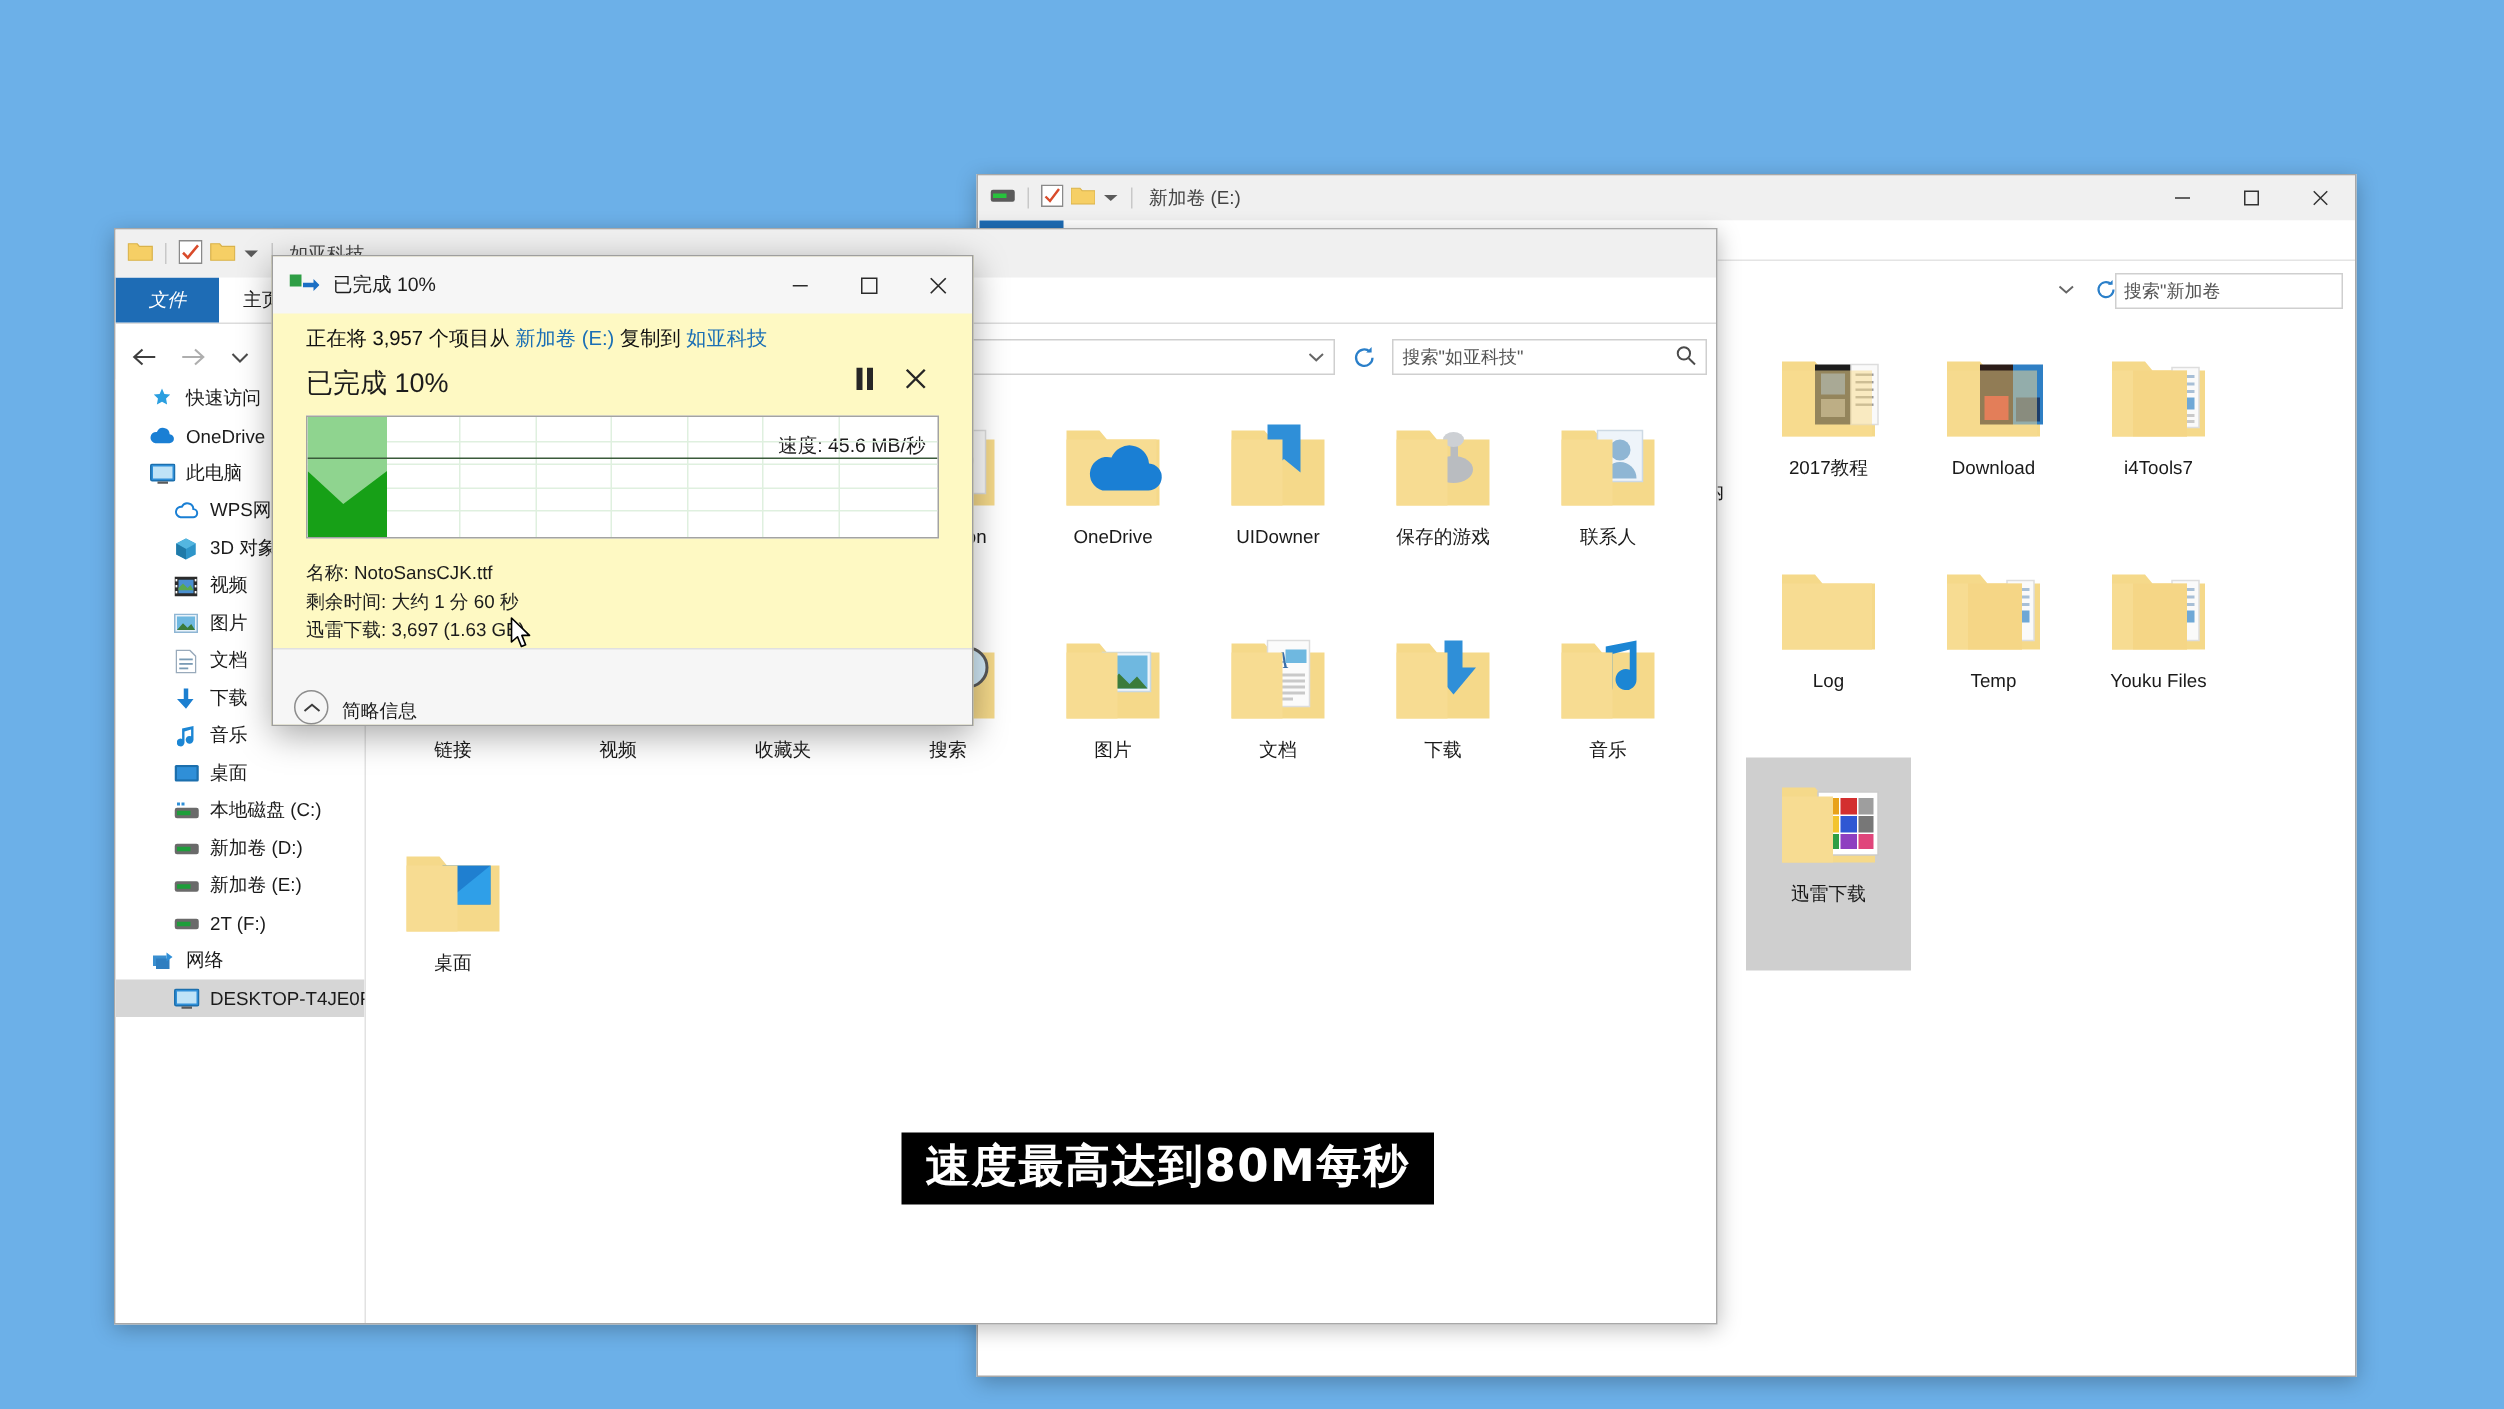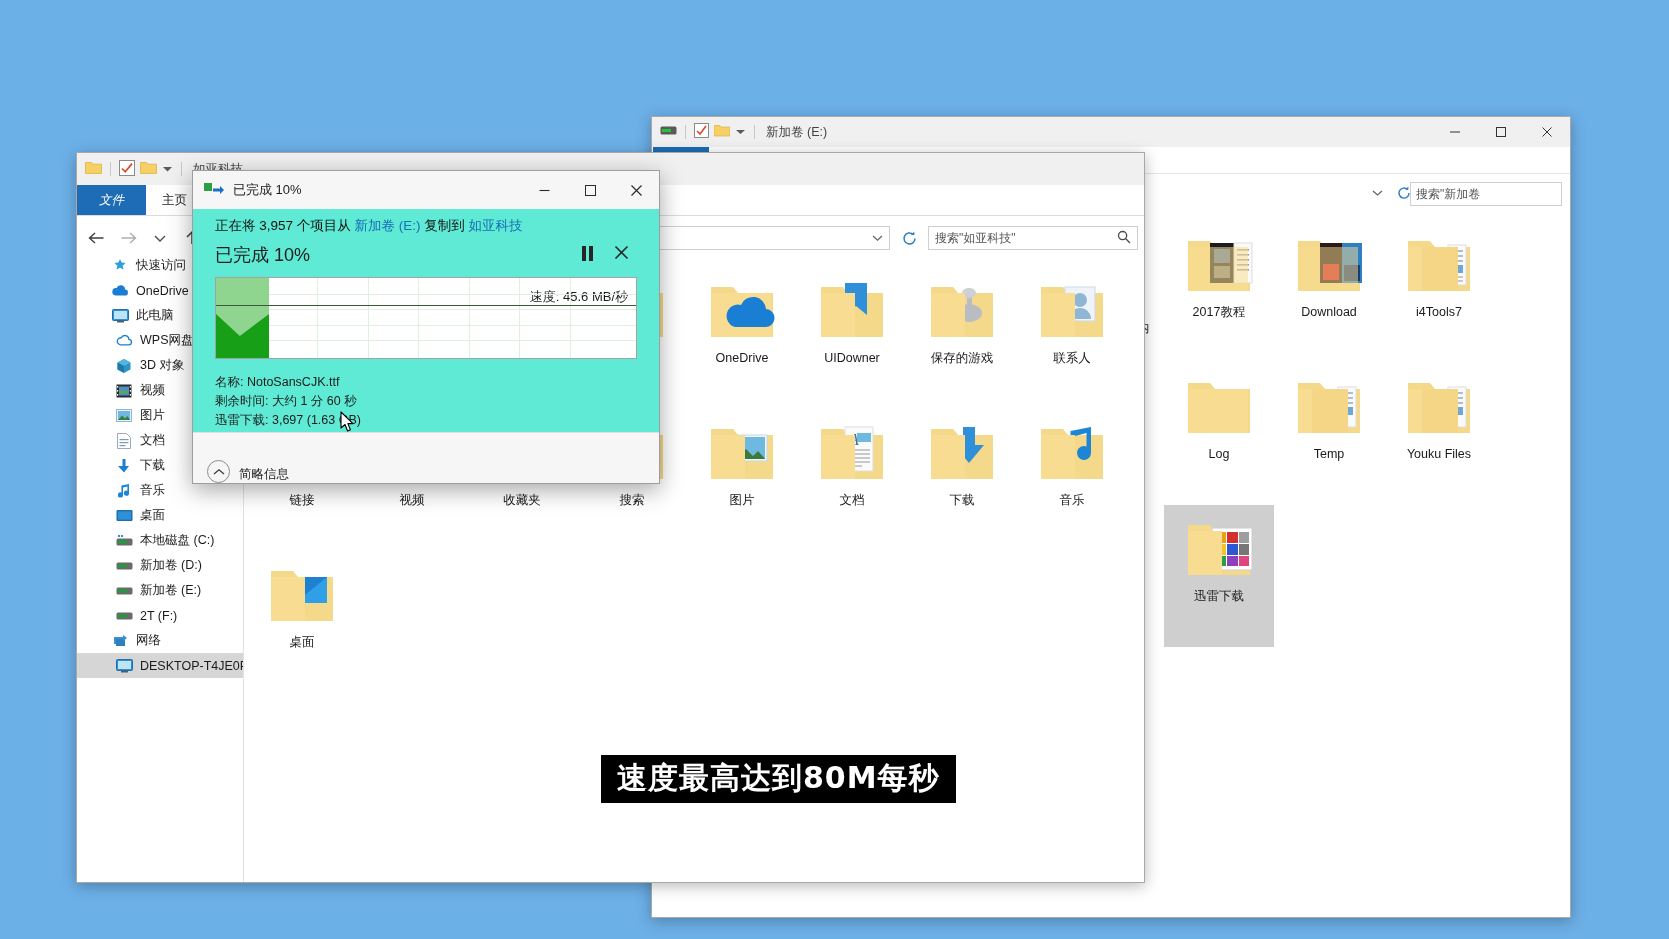--- a/index.html
+++ b/index.html
@@ -36,38 +36,38 @@
   
   .addrrow{height:30px;display:flex;align-items:center;gap:6px;padding:4px 6px;background:#fff;}
   .navbtn{width:26px;height:24px;display:flex;align-items:center;justify-content:center;color:#4a4a4a;}
   .addrbox{flex:1;height:22px;border:1px solid #cfcfcf;background:#fff;display:flex;align-items:center;
            padding:0 6px;font-size:12px;color:#333;}
   .searchbox{width:200px;height:22px;border:1px solid #cfcfcf;background:#fff;display:flex;align-items:center;
            padding:0 6px;font-size:12px;color:#555;justify-content:space-between;}
 
   
   .sidebar{position:absolute;left:0;background:#fff;border-right:1px solid #e2e2e2;overflow:hidden;}
-  .sb-item{display:flex;align-items:center;height:25px;font-size:12.5px;color:#1b1b1b;padding-left:34px;white-space:nowrap;}
+  .sb-item{display:flex;align-items:center;height:25px;font-size:12.5px;color:#1b1b1b;padding-left:22px;white-space:nowrap;}
   .sb-item.lvl2{padding-left:38px;}
   .sb-item.selected{background:#d6d6d6;}
   .sb-ico{width:18px;height:16px;margin-right:7px;display:inline-flex;align-items:center;justify-content:center;flex:0 0 18px;}
 
   
   .content{position:absolute;background:#fff;overflow:hidden;}
   .icon-grid{position:absolute;display:flex;flex-wrap:wrap;align-content:flex-start;}
   .tile{width:110px;height:142px;display:flex;flex-direction:column;align-items:center;
         padding-top:10px;box-sizing:border-box;}
   .tile.sel{background:#cfcfcf;}
   .tile-ico{width:74px;height:66px;position:relative;}
   .tile-label{margin-top:7px;font-size:12.5px;color:#1a1a1a;text-align:center;
               line-height:16px;max-width:104px;word-wrap:break-word;}
 
   
-  #copy-dialog{position:absolute;left:192px;top:170px;width:466px;height:312px;
-               background:#5eead4;border:1px solid #9e9e9e;box-shadow:0 6px 22px rgba(0,0,0,.35);}
+  #copy-dialog{position:absolute;left:181px;top:170px;width:466px;height:312px;
+               background:#fef9c3;border:1px solid #9e9e9e;box-shadow:0 6px 22px rgba(0,0,0,.35);}
   #copy-dialog .dlg-title{height:38px;background:#f6f6f6;display:flex;align-items:center;padding-left:11px;position:relative;}
   .dlg-title-text{font-size:13px;color:#1c1c1c;margin-left:9px;}
   .dlg-ctrls{position:absolute;right:0;top:0;height:38px;display:flex;}
   .dlg-ctrls .wbtn{height:38px;width:46px;}
   .dlg-body{padding:8px 22px 0 22px;position:relative;}
   .line1{font-size:13.5px;color:#111;margin-bottom:8px;}
   .line1 a{color:#1a6fb5;text-decoration:none;}
   .pct-row{display:flex;align-items:center;justify-content:space-between;margin-bottom:10px;}
   .pct{font-size:18px;color:#1c1c1c;}
   .pct-actions{display:flex;align-items:center;gap:20px;padding-right:8px;}

